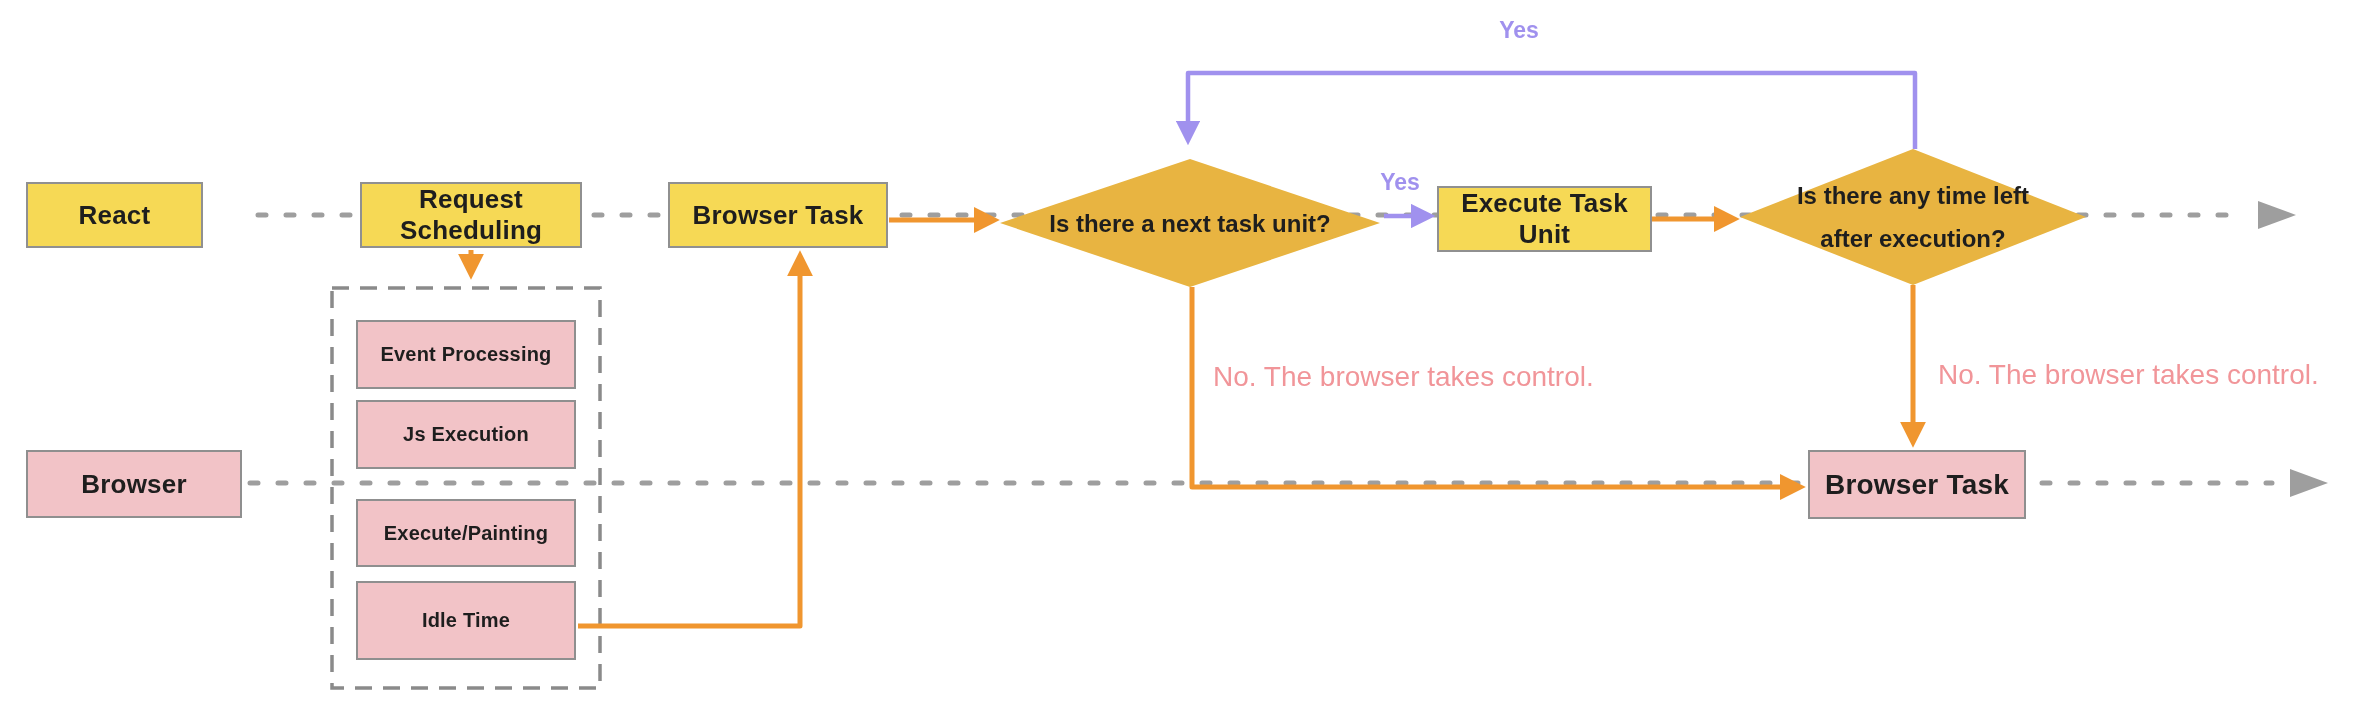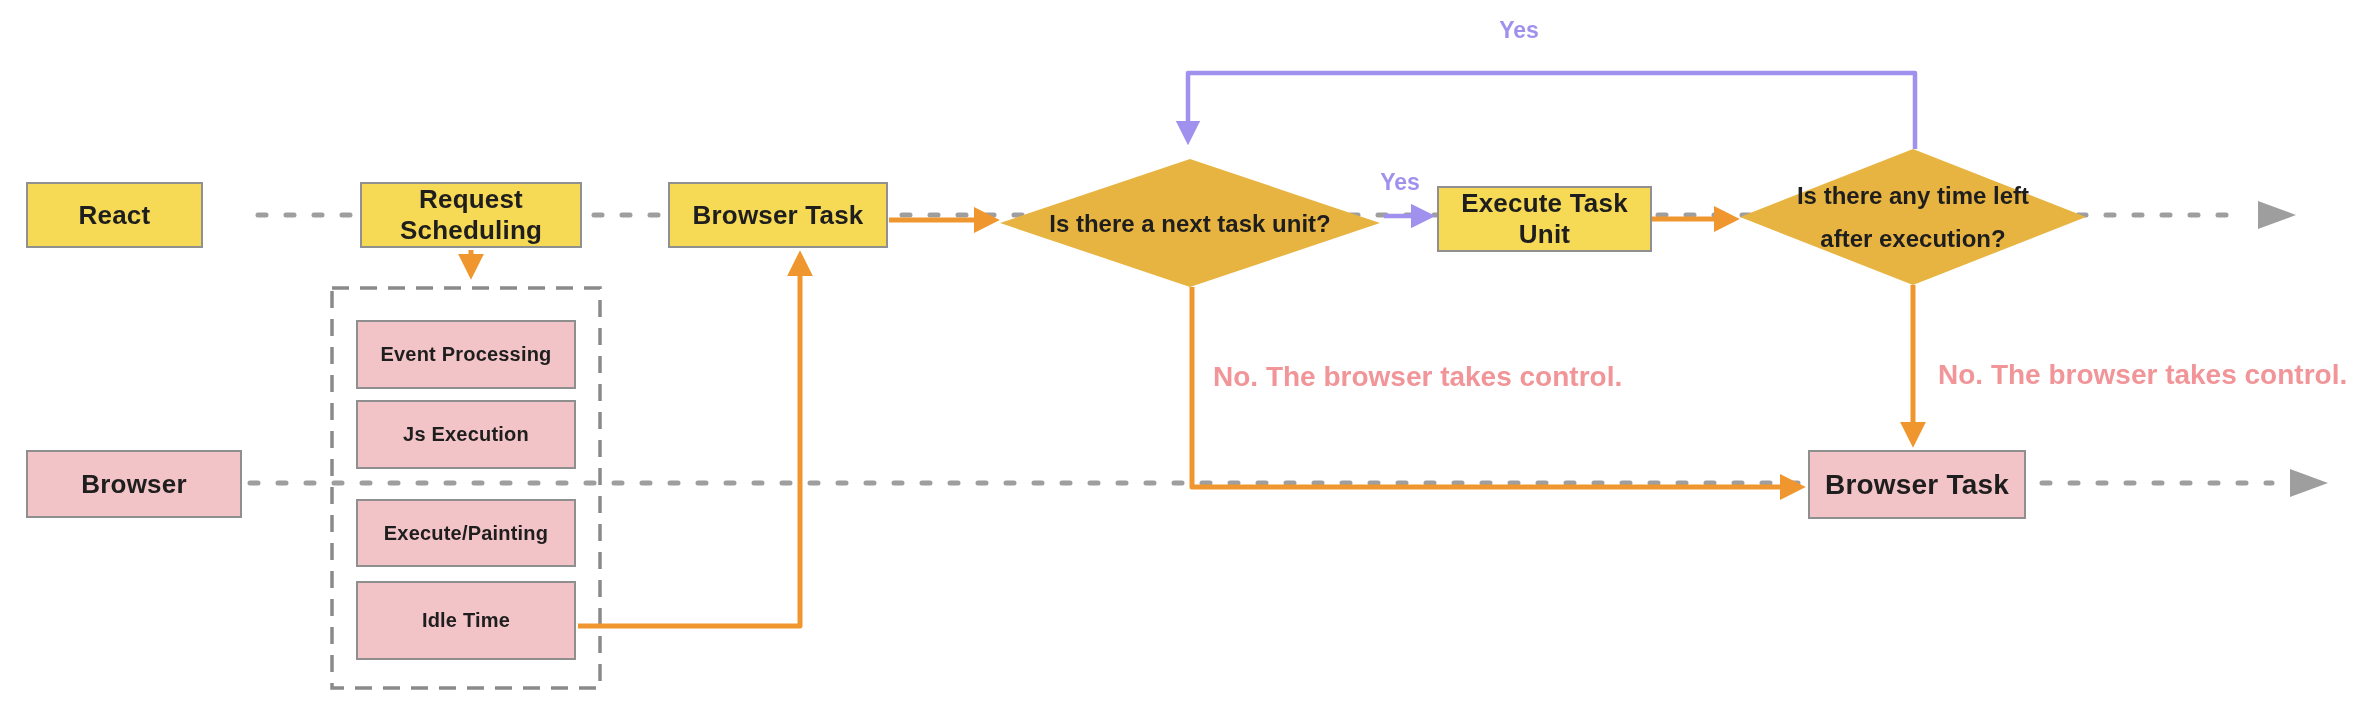--- a/index.html
+++ b/index.html
@@ -30,21 +30,21 @@
   .node.yellow{background:var(--yellow-fill);border:2px solid var(--yellow-border);}
   .node.pink{background:var(--pink-fill);border:2px solid var(--pink-border);}
   .node.inner{font-size:20px;}
   .node.big{font-size:28px;}
   .label{position:absolute;z-index:4;white-space:nowrap;}
   .diamond-label{
     position:absolute;z-index:4;text-align:center;font-size:24px;font-weight:600;
     line-height:43px;white-space:nowrap;
   }
   .yes-label{color:var(--purple-arrow);font-size:23px;font-weight:600;text-align:center;width:100px;}
-  .no-label{color:var(--pink-text);font-size:28px;font-weight:700;}
+  .no-label{color:var(--pink-text);font-size:28px;font-weight:400;}
   .lane-line{stroke:var(--gray-line);stroke-width:5;stroke-linecap:round;fill:none;}
   .lane-head{fill:var(--gray-line);}
   .container-rect{fill:none;stroke:var(--container-border);stroke-width:3.5;}
   .diamond{fill:var(--gold-fill);}
   .arrow-o{stroke:var(--orange-arrow);stroke-width:5;fill:none;stroke-linejoin:round;}
   .arrow-p{stroke:var(--purple-arrow);stroke-width:4.5;fill:none;stroke-linejoin:round;}
   .mk-o{fill:var(--orange-arrow);}
   .mk-p{fill:var(--purple-arrow);}
 </style>
 </head>

